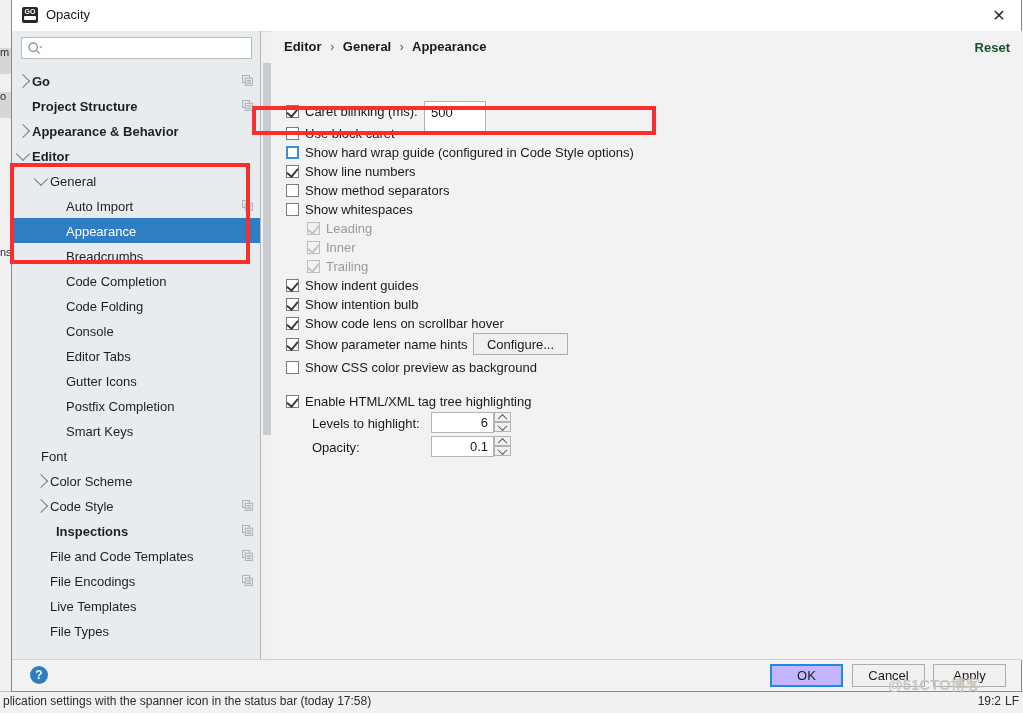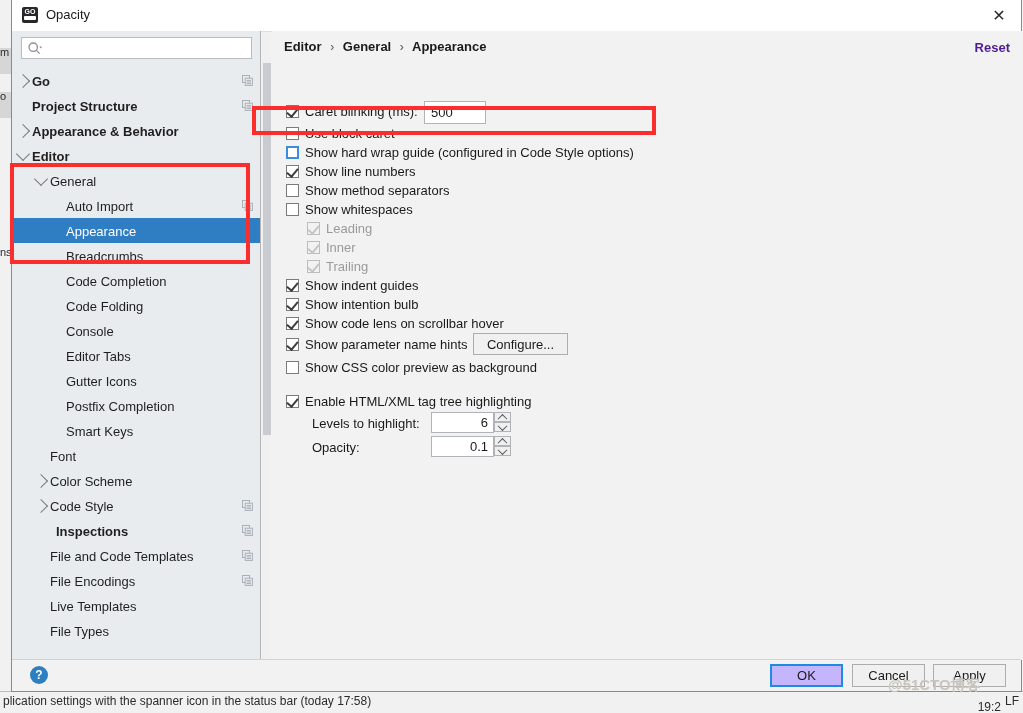--- a/index.html
+++ b/index.html
@@ -31,21 +31,21 @@
   }
   .bg-statusbar {
     position: absolute; left: 0; bottom: 0; width: 1023px; height: 21px;
     background: #f1f1f1; border-top: 1px solid #bdbdbd;
   }
   .bg-status-text {
     position: absolute; left: 3px; top: 2px;
     font-size: 12px; color: #2b2b2b; white-space: nowrap;
   }
   .bg-status-time {
-    position: absolute; right: 22px; top: 8px;
+    position: absolute; right: 22px; top: 2px;
     font-size: 12px; color: #2b2b2b; white-space: nowrap;
   }
   .bg-status-right {
     position: absolute; right: 4px; top: 2px;
     font-size: 12px; color: #2b2b2b; white-space: nowrap;
   }
 
   
   #dialog {
     position: absolute; left: 11px; top: 0; width: 1011px; height: 692px;
@@ -142,21 +142,21 @@
   .breadcrumb {
     position: absolute; left: 12px; top: 8px;
     font-size: 13px; font-weight: bold; color: #1a1a1a;
     white-space: nowrap;
   }
   .breadcrumb .sep {
     color: #555; font-weight: normal; padding: 0 5px; font-size: 12px;
   }
   .reset-link {
     position: absolute; right: 13px; top: 9px;
-    font-size: 13px; color: #4c1d95; cursor: pointer; font-weight: bold;
+    font-size: 13px; color: #14532d; cursor: pointer; font-weight: bold;
   }
 
   .opt {
     position: absolute; height: 19px; white-space: nowrap;
   }
   .cb {
     position: absolute; left: 0; top: 2px;
     width: 13px; height: 13px; box-sizing: border-box;
     background: #ffffff; border: 1px solid #7b7b7b;
   }
@@ -307,21 +307,21 @@
             </svg></div>
           <div class="tree-row selected"><span class="tree-label" style="margin-left: 54px;">Appearance</span></div>
           <div class="tree-row"><span class="tree-label" style="margin-left: 54px;">Breadcrumbs</span></div>
           <div class="tree-row"><span class="tree-label" style="margin-left: 54px;">Code Completion</span></div>
           <div class="tree-row"><span class="tree-label" style="margin-left: 54px;">Code Folding</span></div>
           <div class="tree-row"><span class="tree-label" style="margin-left: 54px;">Console</span></div>
           <div class="tree-row"><span class="tree-label" style="margin-left: 54px;">Editor Tabs</span></div>
           <div class="tree-row"><span class="tree-label" style="margin-left: 54px;">Gutter Icons</span></div>
           <div class="tree-row"><span class="tree-label" style="margin-left: 54px;">Postfix Completion</span></div>
           <div class="tree-row"><span class="tree-label" style="margin-left: 54px;">Smart Keys</span></div>
-          <div class="tree-row"><span class="tree-label" style="margin-left: 38px;">Font</span></div>
+          <div class="tree-row"><span class="tree-label" style="margin-left: 29px;">Font</span></div>
           <div class="tree-row"><span class="arrow right" style="left: 24px;"></span><span class="tree-label" style="margin-left: 38px;">Color Scheme</span></div>
           <div class="tree-row"><span class="arrow right" style="left: 24px;"></span><span class="tree-label" style="margin-left: 38px;">Code Style</span><svg class="copy-icon" viewBox="0 0 11 11">
               <rect x="0.5" y="0.5" width="7" height="7" fill="none" stroke="#a9b0b6"></rect>
               <rect x="3.2" y="3.2" width="7.2" height="7.2" fill="#e8ecef" stroke="#a9b0b6"></rect>
               <line x1="4.6" y1="5.4" x2="9" y2="5.4" stroke="#a9b0b6"></line>
               <line x1="4.6" y1="7" x2="9" y2="7" stroke="#a9b0b6"></line>
               <line x1="4.6" y1="8.6" x2="9" y2="8.6" stroke="#a9b0b6"></line>
             </svg></div>
           <div class="tree-row"><span class="tree-label" style="margin-left: 44px; font-weight: bold;">Inspections</span><svg class="copy-icon" viewBox="0 0 11 11">
               <rect x="0.5" y="0.5" width="7" height="7" fill="none" stroke="#a9b0b6"></rect>
@@ -363,21 +363,21 @@
       </div>
 
       <div class="reset-link">Reset</div>
 
       <div class="opt" style="left:14px; top:72px;">
         <span class="cb">
             <span class="tick"></span>
           </span>
         <span class="opt-label">Caret blinking (ms):</span>
       </div>
-      <div class="textfield" style="left:152px; top:70px; width:62px; height:23px;">500</div>
+      <div class="textfield" style="left:152px; top:70px; width:62px; height:34px;">500</div>
 
       <div id="options-container">
           <div class="opt" style="left: 14px; top: 94px;">
             <span class="cb"></span>
             <span class="opt-label">Use block caret</span>
           </div>
           <div class="opt" style="left: 14px; top: 113px;">
             <span class="cb focus"></span>
             <span class="opt-label">Show hard wrap guide (configured in Code Style options)</span>
           </div>

